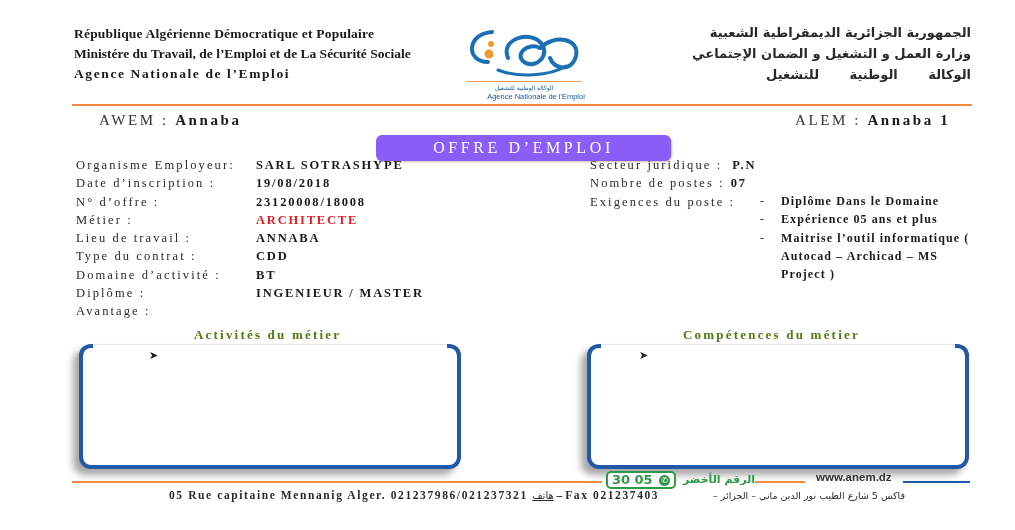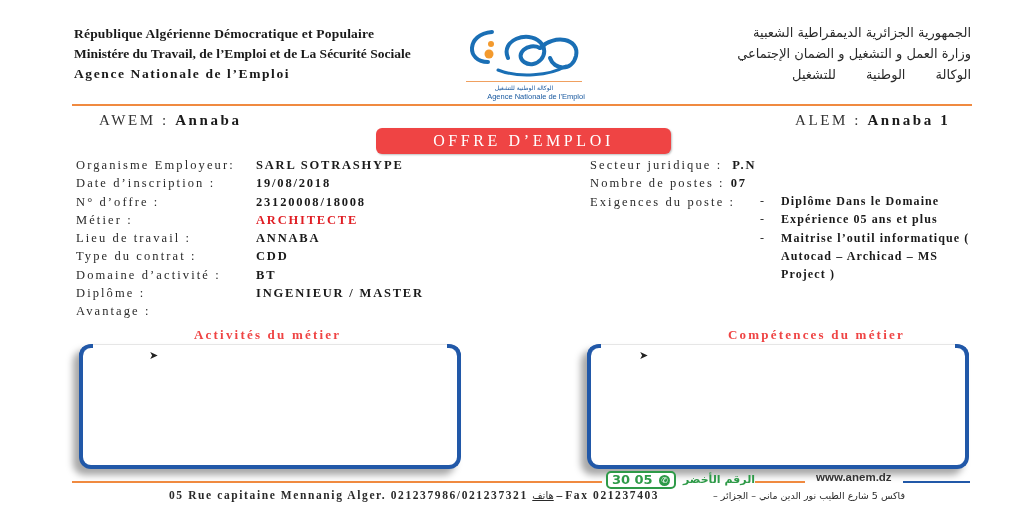--- a/index.html
+++ b/index.html
@@ -14,54 +14,54 @@
   .hdr-left .l1 { letter-spacing: 0.2px; }
 
   
   .logo { left: 458px; top: 22px; width: 132px; height: 80px; }
   .logo svg { display: block; }
   .logo .logo-ar { position: absolute; left: 0; width: 132px; top: 62px; text-align: center; font-family: "DejaVu Sans", sans-serif; font-size: 6px; color: #1a5aa0; }
   .logo .logo-fr { position: absolute; left: 12px; width: 132px; top: 70px; text-align: center; font-family: "Liberation Sans", sans-serif; font-size: 7.5px; color: #1a5aa0; }
   .logo .logo-line { position: absolute; left: 8px; right: 8px; top: 59px; height: 1px; background: #f0a060; }
 
   
-  .hdr-right { right: 44px; top: 22px; direction: rtl; text-align: right; font-family: "DejaVu Sans", sans-serif; font-weight: normal; font-size: 13px; line-height: 21px; color: #2a2a2a; }
+  .hdr-right { right: 44px; top: 22px; direction: rtl; text-align: right; font-family: "DejaVu Sans", sans-serif; font-weight: bold; font-size: 13px; line-height: 21px; color: #2a2a2a; }
   .hdr-right .r1 { letter-spacing: 0.5px; }
   .hdr-right .r3 { word-spacing: 26px; }
 
   
   .orange-top { left: 72px; top: 104px; width: 900px; height: 2px; background: #f08a40; }
 
   .awem { left: 75px; top: 112px; font-size: 15px; letter-spacing: 2.6px; color: #333; margin-left: 24px; }
   .awem b, .alem b { color: #1a1a1a; }
   .alem { left: 795px; top: 112px; font-size: 15px; letter-spacing: 2.6px; color: #333; }
 
   
-  .title-btn { left: 376px; top: 128px; width: 295px; height: 26px; background: #ef4444; border-radius: 6px; color: #fff; font-size: 16px; letter-spacing: 3.6px; text-align: center; line-height: 26px; font-family: "Liberation Serif", serif; box-shadow: 1px 1px 2px rgba(0,0,0,0.25); }
+  .title-btn { left: 376px; top: 135px; width: 295px; height: 26px; background: #8b5cf6; border-radius: 6px; color: #fff; font-size: 16px; letter-spacing: 3.6px; text-align: center; line-height: 26px; font-family: "Liberation Serif", serif; box-shadow: 1px 1px 2px rgba(0,0,0,0.25); }
 
   
   .fields { left: 76px; top: 156px; font-size: 12.5px; line-height: 18.3px; }
   .field-row { display: flex; }
   .field-label { width: 180px; letter-spacing: 2.1px; color: #2a2a2a; white-space: nowrap; }
   .field-value { font-weight: bold; letter-spacing: 1.8px; color: #1a1a1a; white-space: nowrap; }
   .field-value.red { color: #e01e24; }
 
   .rfields { left: 590px; top: 156px; font-size: 12.5px; line-height: 18.3px; }
   .rfields .field-label { width: auto; }
   .rfields .field-value { margin-left: 10px; }
 
   .req-list { left: 760px; top: 192px; font-size: 12px; line-height: 18.3px; list-style: none; }
   .req-list li { display: flex; }
   .req-dash { width: 21px; color: #2a2a2a; }
   .req-text { font-weight: bold; letter-spacing: 1.1px; color: #1a1a1a; width: 200px; }
 
   
-  .sec-title { font-size: 13px; letter-spacing: 2.2px; color: #ef4444; font-weight: bold; }
+  .sec-title { font-size: 13px; letter-spacing: 2.2px; color: #4d7c0f; font-weight: bold; }
   .sec-left { left: 194px; top: 327px; }
-  .sec-right { left: 683px; top: 327px; margin-left: 45px; }
+  .sec-right { left: 683px; top: 327px; }
 
   
   .box { border: 4px solid #2158a8; border-top: 1px solid #e6e6e6; border-radius: 12px; background: #fff; box-shadow: -6px 6px 7px rgba(0,0,0,0.35); }
   .box::before, .box::after { content: ""; position: absolute; top: -1px; width: 10px; height: 14px; border-top: 4px solid #2158a8; }
   .box::before { left: -4px; border-left: 4px solid #2158a8; border-top-left-radius: 12px; }
   .box::after { right: -4px; border-right: 4px solid #2158a8; border-top-right-radius: 12px; }
   .box-left { left: 79px; top: 344px; width: 382px; height: 125px; }
   .box-right { left: 587px; top: 344px; width: 382px; height: 125px; }
   .bullet { position: absolute; top: 4px; font-size: 11px; color: #222; font-family: "DejaVu Sans", sans-serif; }
   .box-left .bullet { left: 66px; }

